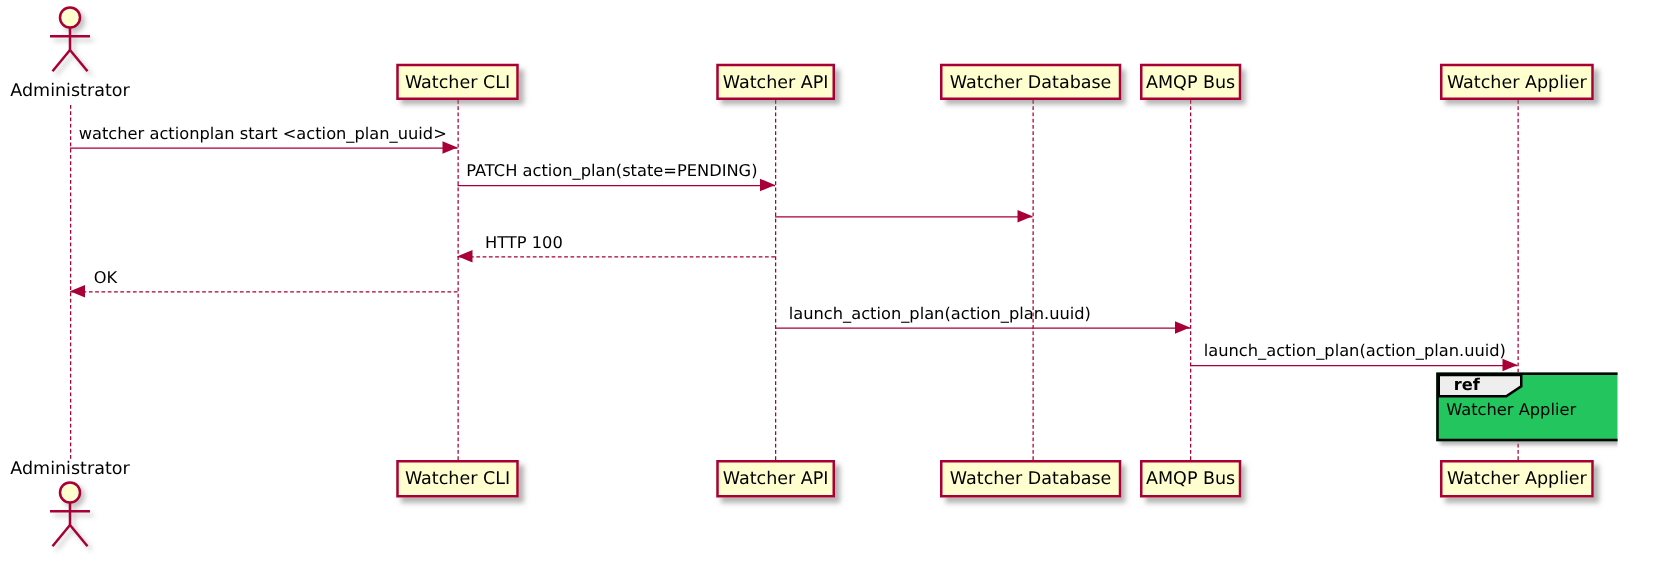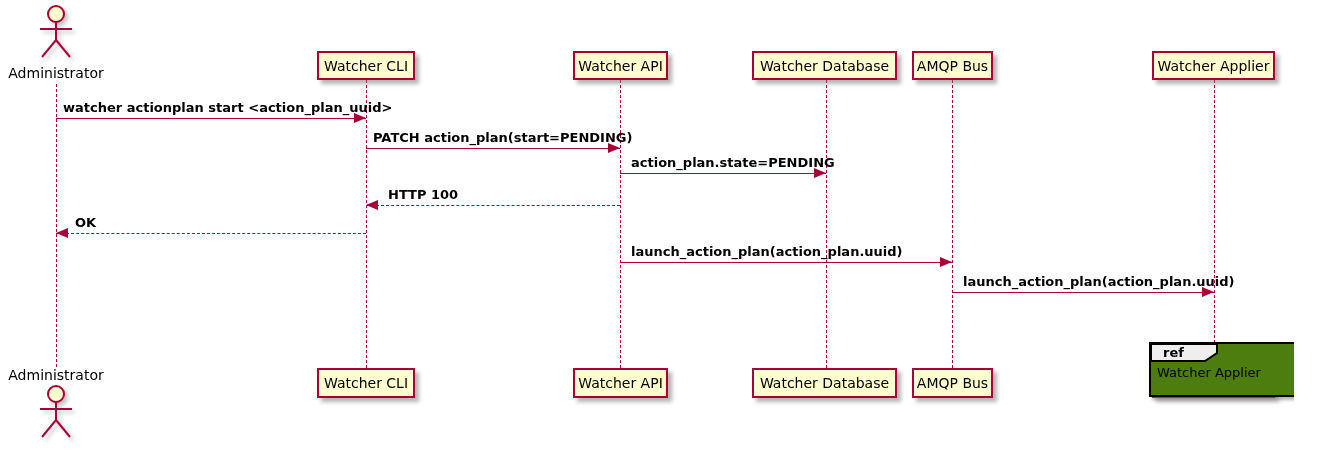--- a/index.html
+++ b/index.html
@@ -46,21 +46,20 @@
     border-left: 1px dashed var(--stroke);
     z-index: 1;
   }
   
   .msg-label {
     position: absolute;
     font-size: 13px;
     color: var(--text-color);
     white-space: nowrap;
     z-index: 2;
-    font-weight: bold;
   }
   .msg-line {
     position: absolute;
     height: 0;
     z-index: 2;
   }
   .msg-line.solid  { border-top: 1px solid var(--stroke); }
   .msg-line.dashed { border-top: 1px dashed var(--stroke); }
   .arrowhead {
     position: absolute;
@@ -90,25 +89,24 @@
     font-size: 14px;
     color: var(--text-color);
     white-space: nowrap;
     z-index: 3;
   }
   
   .ref-box {
     position: absolute;
     left: 1149px; top: 298px;
     width: 171px; height: 55px;
-    background: #4d7c0f;
+    background: #22c55e;
     border: 2px solid var(--ref-border);
     box-shadow: 3px 3px 3px var(--shadow);
     z-index: 4;
-    margin-top: 44px;
   }
   .ref-head-shape { position: absolute; left: -1px; top: -1px; }
   .ref-keyword {
     position: absolute;
     left: 12px; top: 1px;
     font-weight: bold;
     font-size: 13px;
     color: var(--text-color);
     z-index: 5;
   }
@@ -145,25 +143,24 @@
   <div class="pbox" style="left:317px;  top:51px; width:98px;">Watcher CLI</div>
   <div class="pbox" style="left:573px;  top:51px; width:95px;">Watcher API</div>
   <div class="pbox" style="left:752px;  top:51px; width:145px;">Watcher Database</div>
   <div class="pbox" style="left:912px;  top:51px; width:81px;">AMQP Bus</div>
   <div class="pbox" style="left:1152px; top:51px; width:123px;">Watcher Applier</div>
 
   <div class="msg-label" style="left:63px; top:100px;">watcher actionplan start &lt;action_plan_uuid&gt;</div>
   <div class="msg-line solid" style="left:56px; top:118px; width:310px;"></div>
   <div class="arrowhead right" style="left:354px; top:113px;"></div>
 
-  <div class="msg-label" style="left:373px; top:130px;">PATCH action_plan(start=PENDING)</div>
+  <div class="msg-label" style="left:373px; top:130px;">PATCH action_plan(state=PENDING)</div>
   <div class="msg-line solid" style="left:366px; top:148px; width:254px;"></div>
   <div class="arrowhead right" style="left:608px; top:143px;"></div>
 
-  <div class="msg-label" style="left:631px; top:155px;">action_plan.state=PENDING</div>
   <div class="msg-line solid" style="left:620px; top:173px; width:206px;"></div>
   <div class="arrowhead right" style="left:814px; top:168px;"></div>
 
   <div class="msg-label" style="left:388px; top:187px;">HTTP 100</div>
   <div class="msg-line dashed" style="left:366px; top:205px; width:254px;"></div>
   <div class="arrowhead left" style="left:366px; top:200px;"></div>
 
   <div class="msg-label" style="left:75px; top:215px;">OK</div>
   <div class="msg-line dashed" style="left:56px; top:233px; width:310px;"></div>
   <div class="arrowhead left" style="left:56px; top:228px;"></div>

